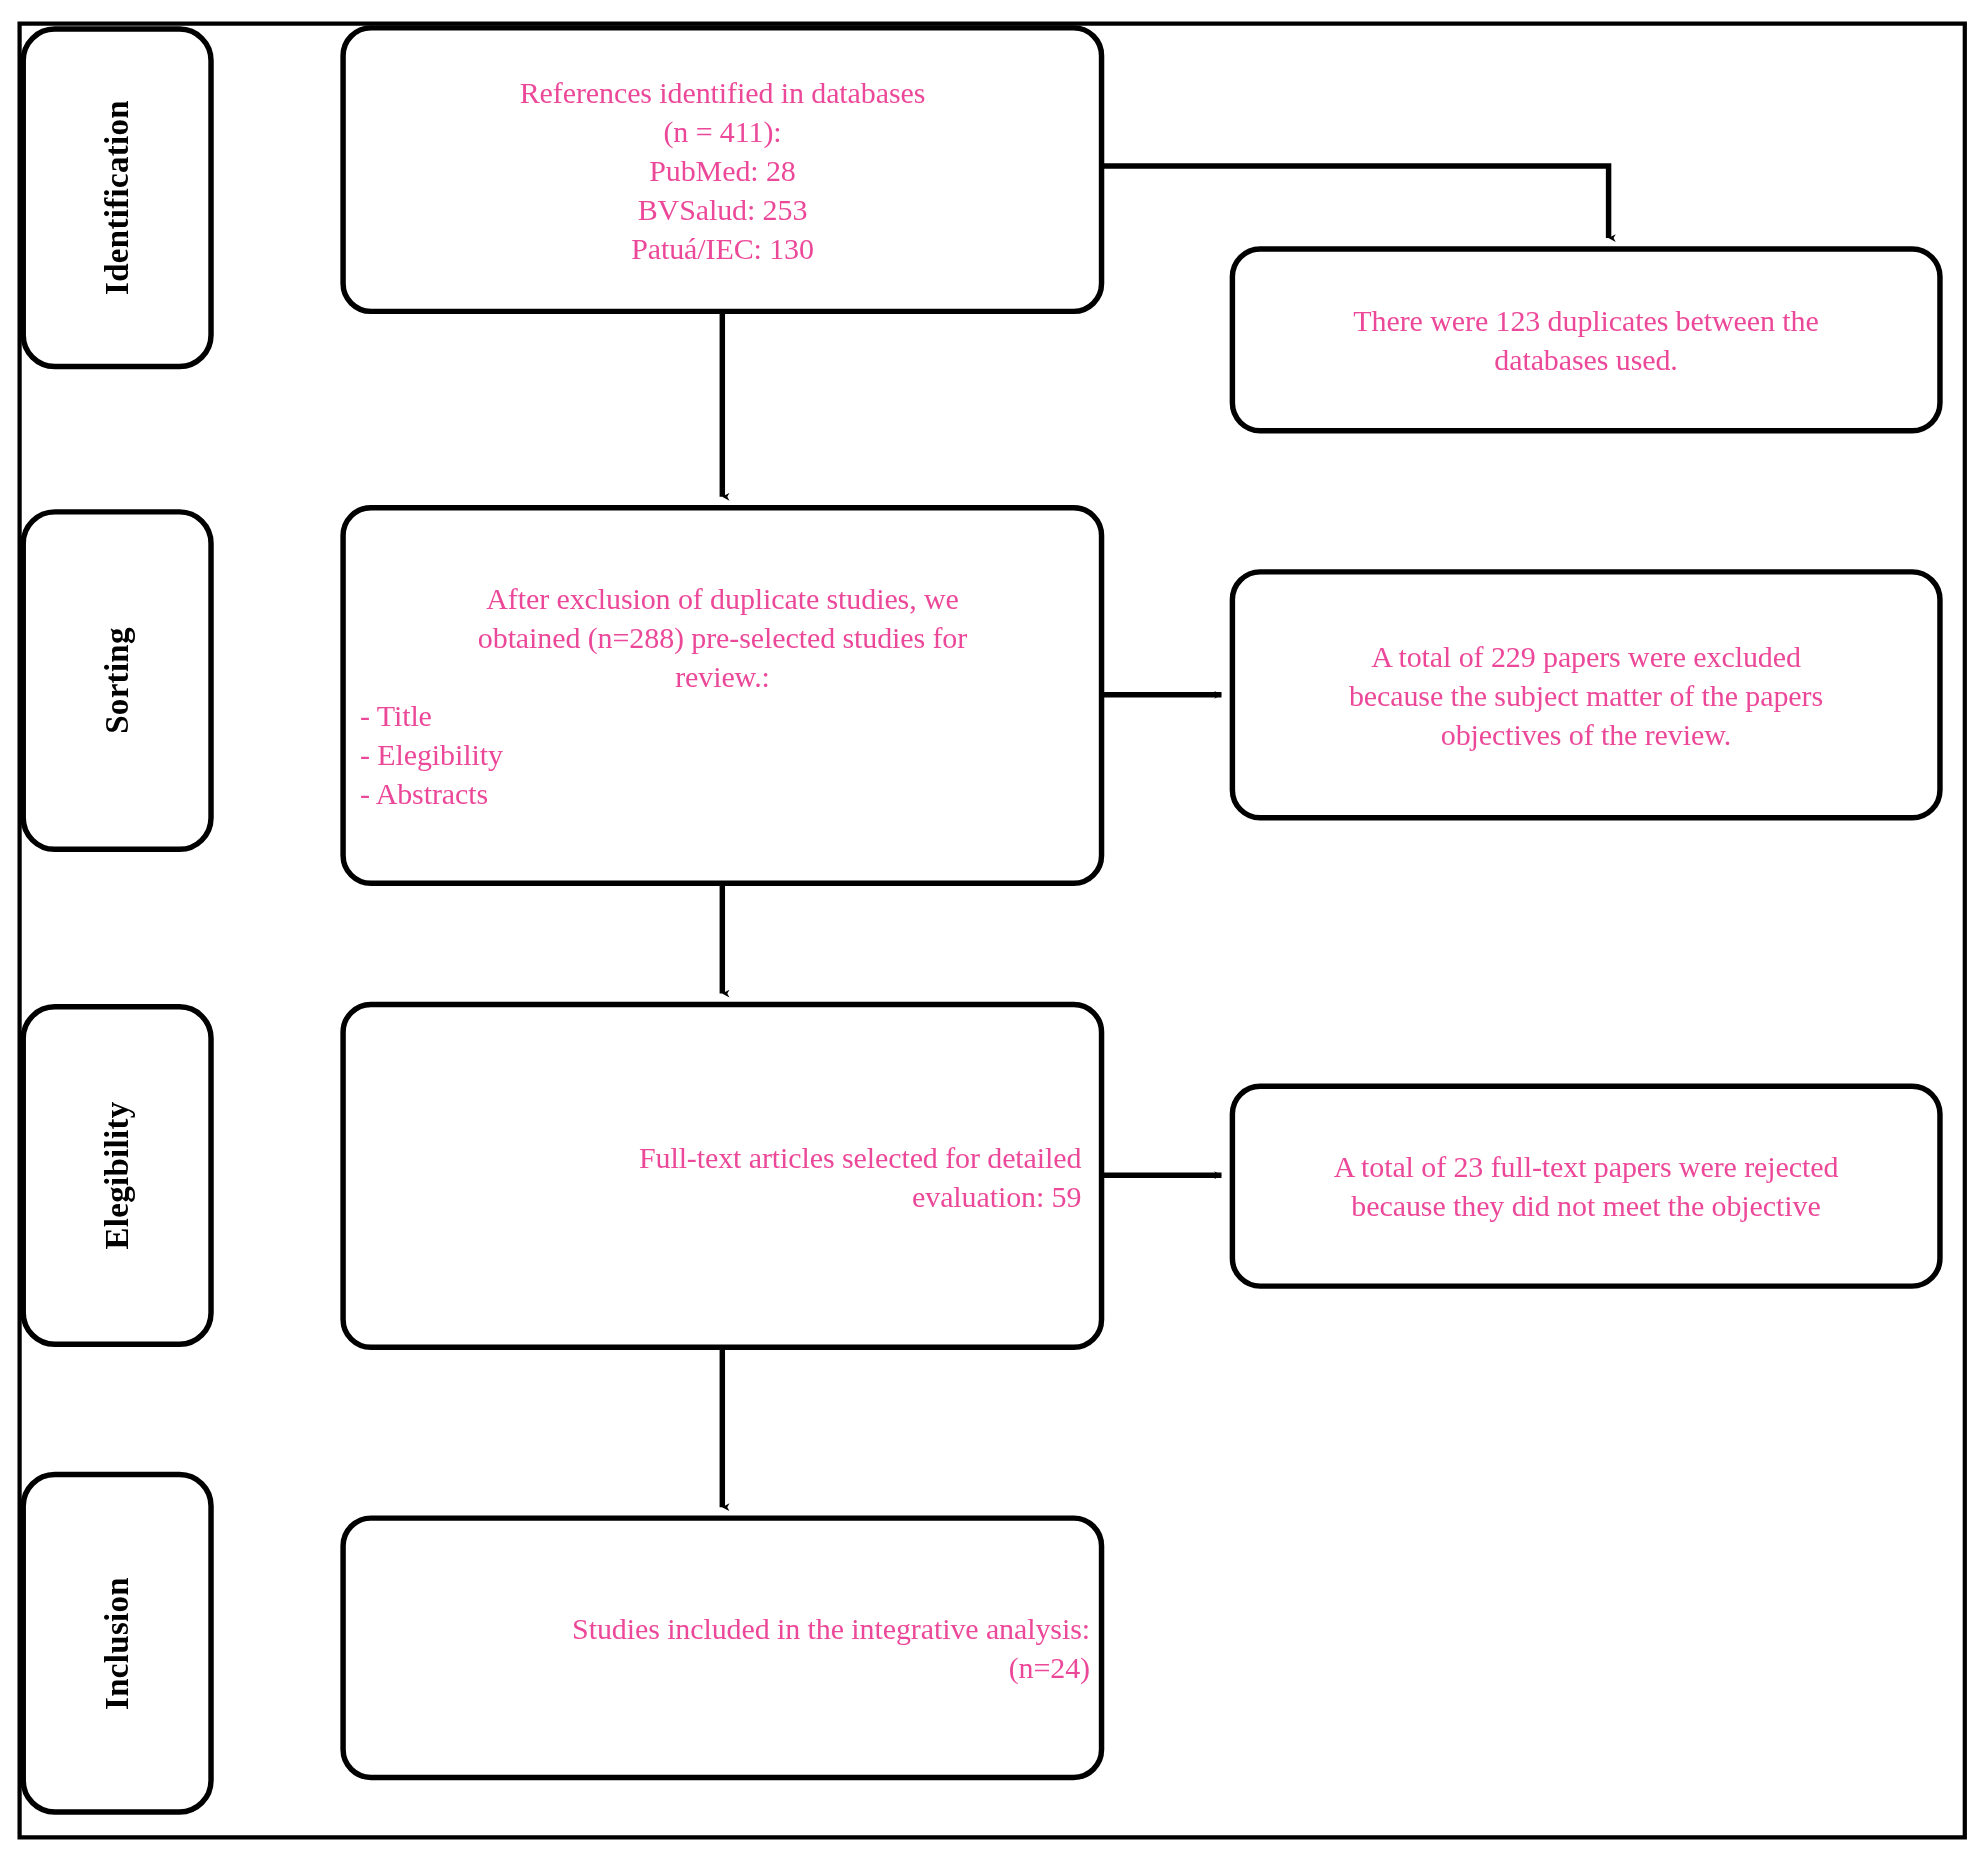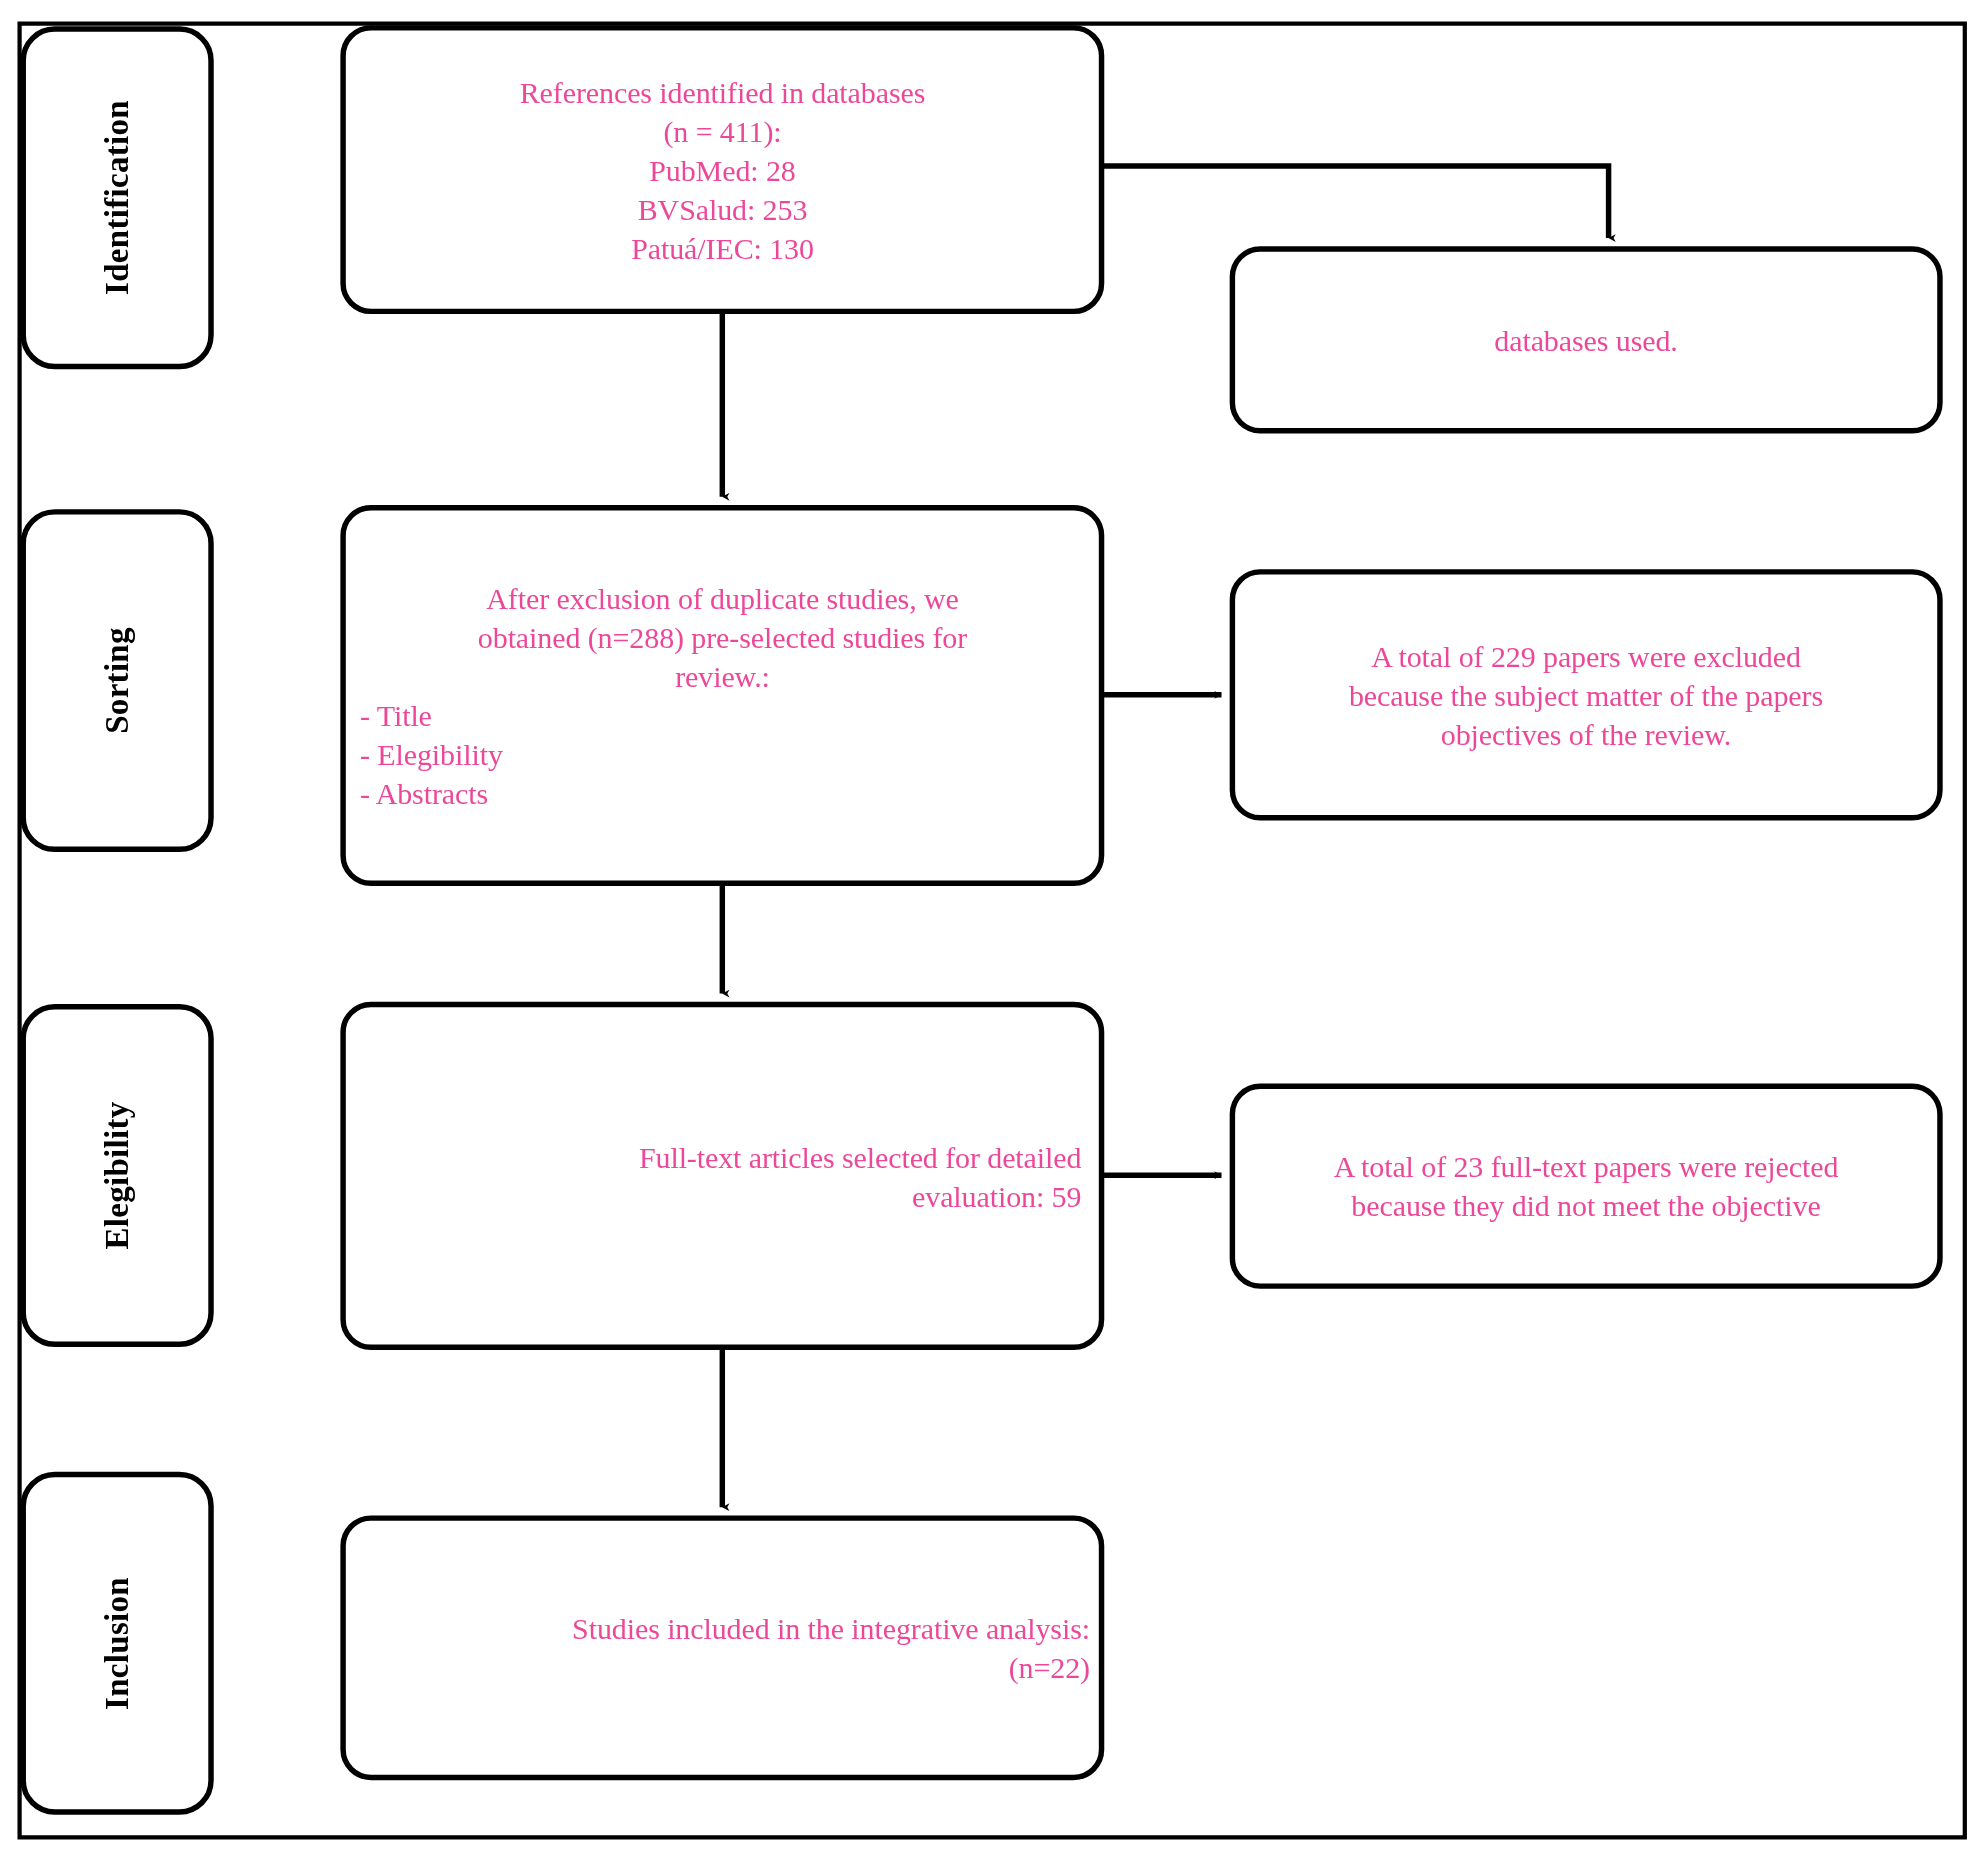--- a/index.html
+++ b/index.html
@@ -130,24 +130,25 @@
     <span class="line left">- Abstracts</span>
   </div>
 
   <div class="node-text" style="left:343px; top:1005px; width:759px; height:343px; padding:0 20.6px;align-items:flex-end;">
     <span class="line">Full-text articles selected for detailed</span>
     <span class="line">evaluation: 59</span>
   </div>
 
   <div class="node-text" style="left:343px; top:1518px; width:759px; height:259px; padding:0 12px;text-align:right;">
     <span class="line">Studies included in the integrative analysis:</span>
-    <span class="line">(n=22)</span>
+    <span class="line">(n=24)</span>
   </div>
 
   <div class="node-text" style="left:1232px; top:249px; width:708px; height:182px; padding:0 18px;">
+    <span class="line">There were 123 duplicates between the</span>
     <span class="line">databases used.</span>
   </div>
 
   <div class="node-text" style="left:1232px; top:572px; width:708px; height:246px; padding:0 15.8px;text-align:center;">
     <span class="line">A total of 229 papers were excluded</span>
     <span class="line">because the subject matter of the papers</span>
     <span class="line">objectives of the review.</span>
   </div>
 
   <div class="node-text" style="left:1232px; top:1086px; width:708px; height:200px; padding:0 8.5px;">

